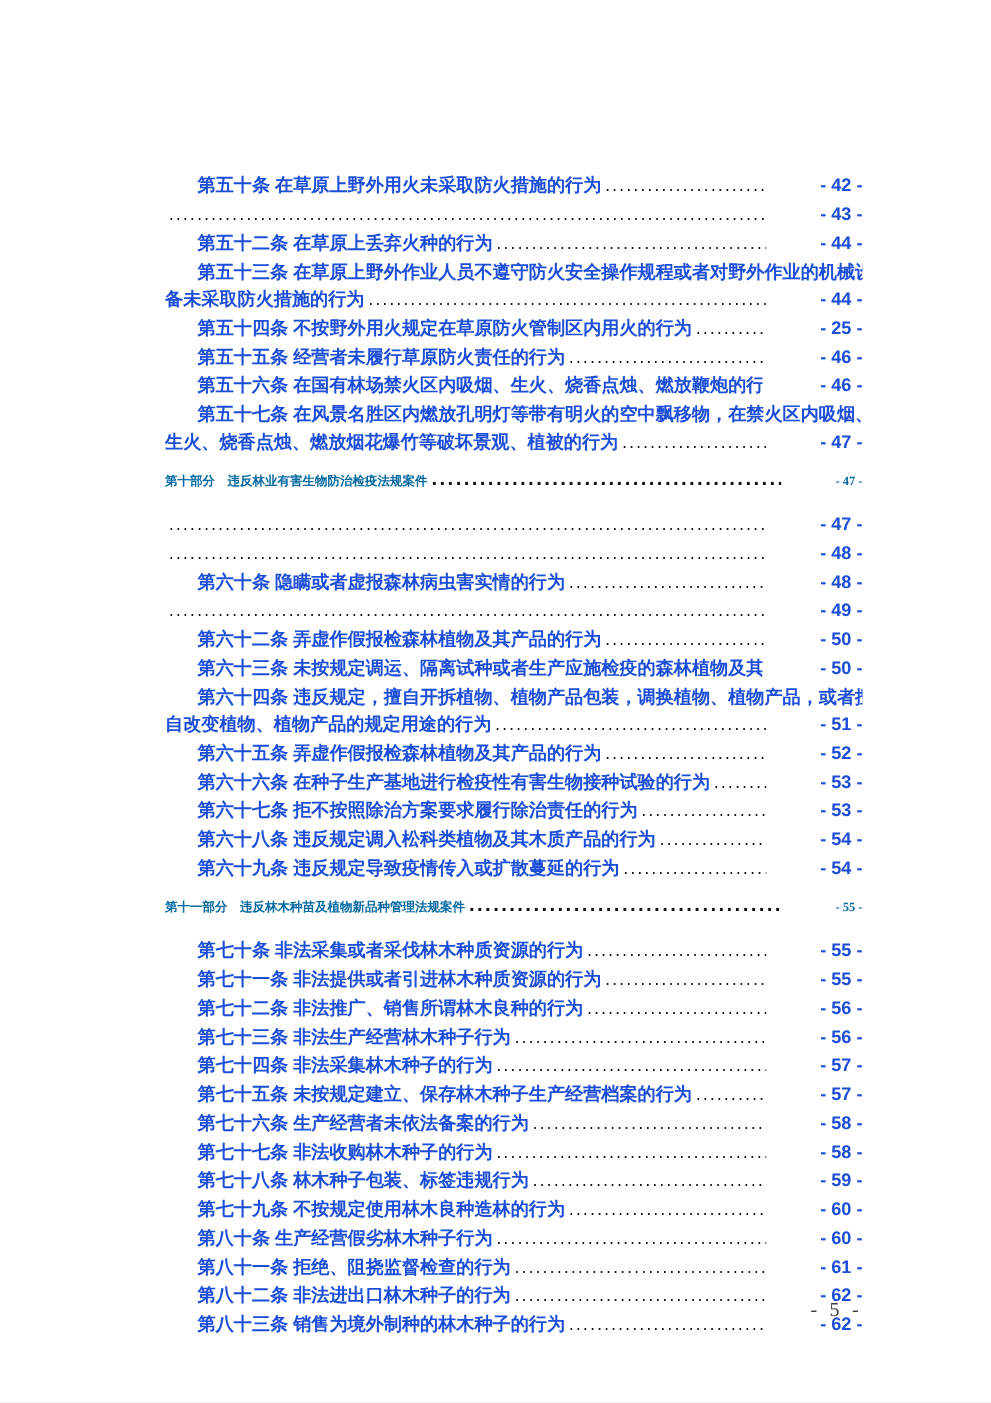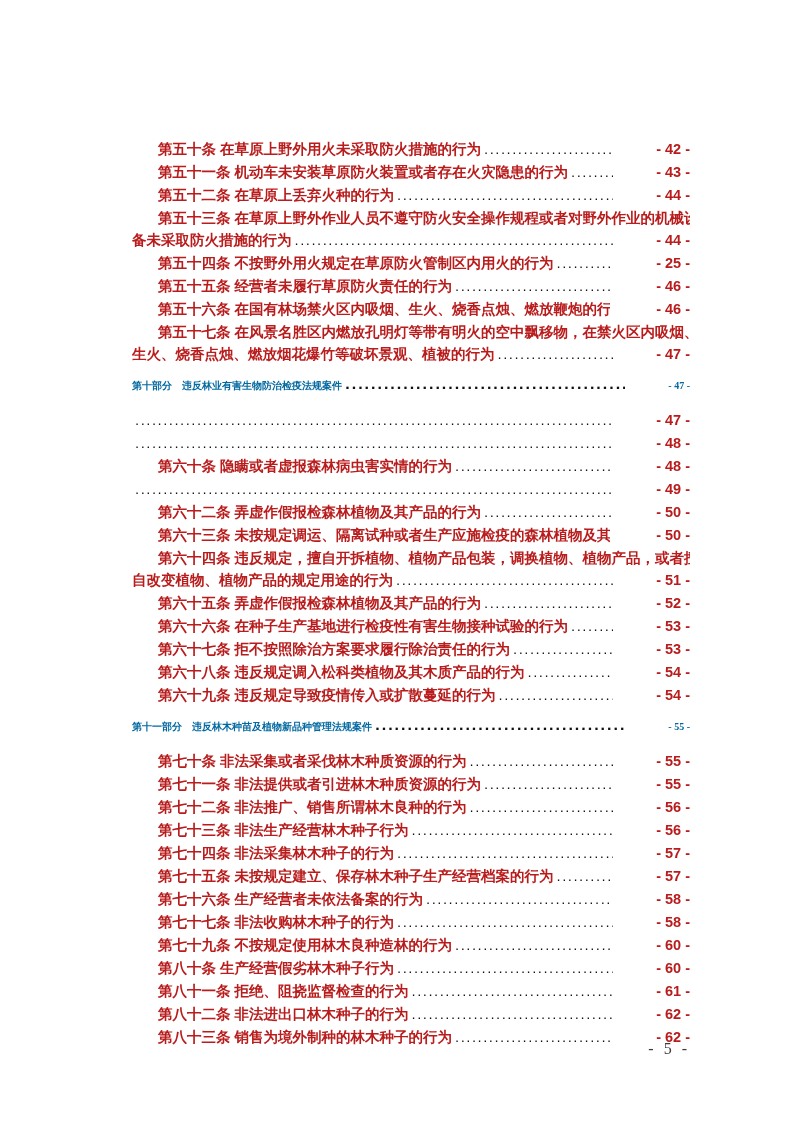--- a/index.html
+++ b/index.html
@@ -22,21 +22,21 @@
     left: 132px;
     top: 138px;
     width: 558px;
   }
   .entry { margin: 0; }
   .entry.item {
     font-size: 14.5px;
     line-height: 22px;
     font-family: "Liberation Sans", sans-serif;
     font-weight: 600;
-    color: #b91c1c;
+    color: #1d4ed8;
   }
   .entry.part {
     font-size: 10px;
     line-height: 22px;
     font-family: "Liberation Serif", serif;
     font-weight: 700;
     color: #0369a1;
     margin-top: 8px;
     margin-bottom: 12px;
   }
@@ -92,21 +92,20 @@
   <div class="toc">
       <div class="entry item">
         <div class="line indent">
           <span class="text">第五十条 在草原上野外用火未采取防火措施的行为</span>
           <span class="dots"></span>
           <span class="pagenum">- 42 -</span>
         </div>
       </div>
       <div class="entry item">
         <div class="line indent">
-          <span class="text">第五十一条 机动车未安装草原防火装置或者存在火灾隐患的行为</span>
           <span class="dots"></span>
           <span class="pagenum">- 43 -</span>
         </div>
       </div>
       <div class="entry item">
         <div class="line indent">
           <span class="text">第五十二条 在草原上丢弃火种的行为</span>
           <span class="dots"></span>
           <span class="pagenum">- 44 -</span>
         </div>
@@ -297,20 +296,27 @@
           <span class="text">第七十六条 生产经营者未依法备案的行为</span>
           <span class="dots"></span>
           <span class="pagenum">- 58 -</span>
         </div>
       </div>
       <div class="entry item">
         <div class="line indent">
           <span class="text">第七十七条 非法收购林木种子的行为</span>
           <span class="dots"></span>
           <span class="pagenum">- 58 -</span>
+        </div>
+      </div>
+      <div class="entry item">
+        <div class="line indent">
+          <span class="text">第七十八条 林木种子包装、标签违规行为</span>
+          <span class="dots"></span>
+          <span class="pagenum">- 59 -</span>
         </div>
       </div>
       <div class="entry item">
         <div class="line indent">
           <span class="text">第七十九条 不按规定使用林木良种造林的行为</span>
           <span class="dots"></span>
           <span class="pagenum">- 60 -</span>
         </div>
       </div>
       <div class="entry item">

